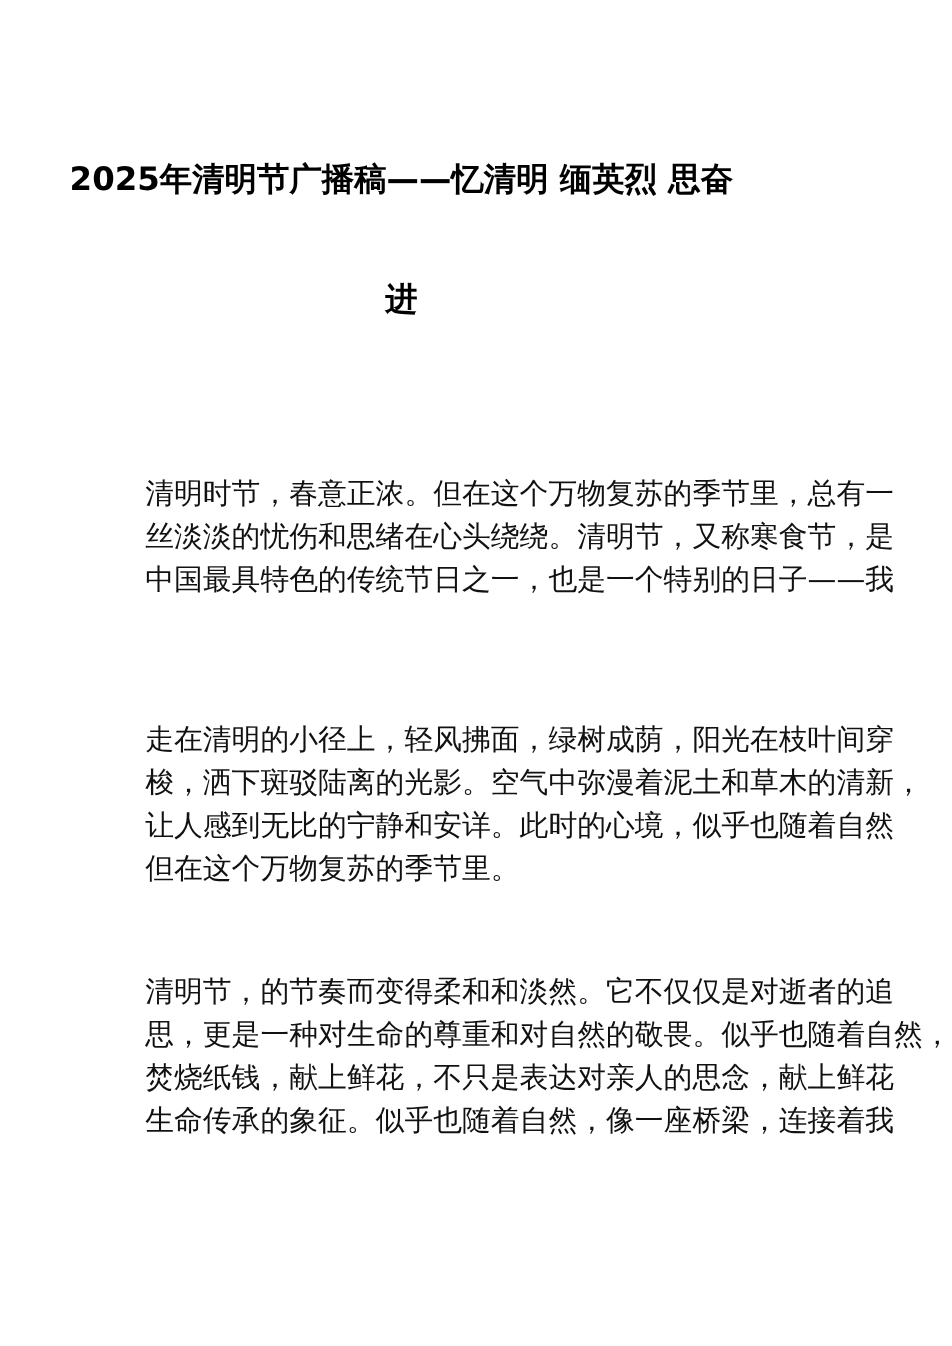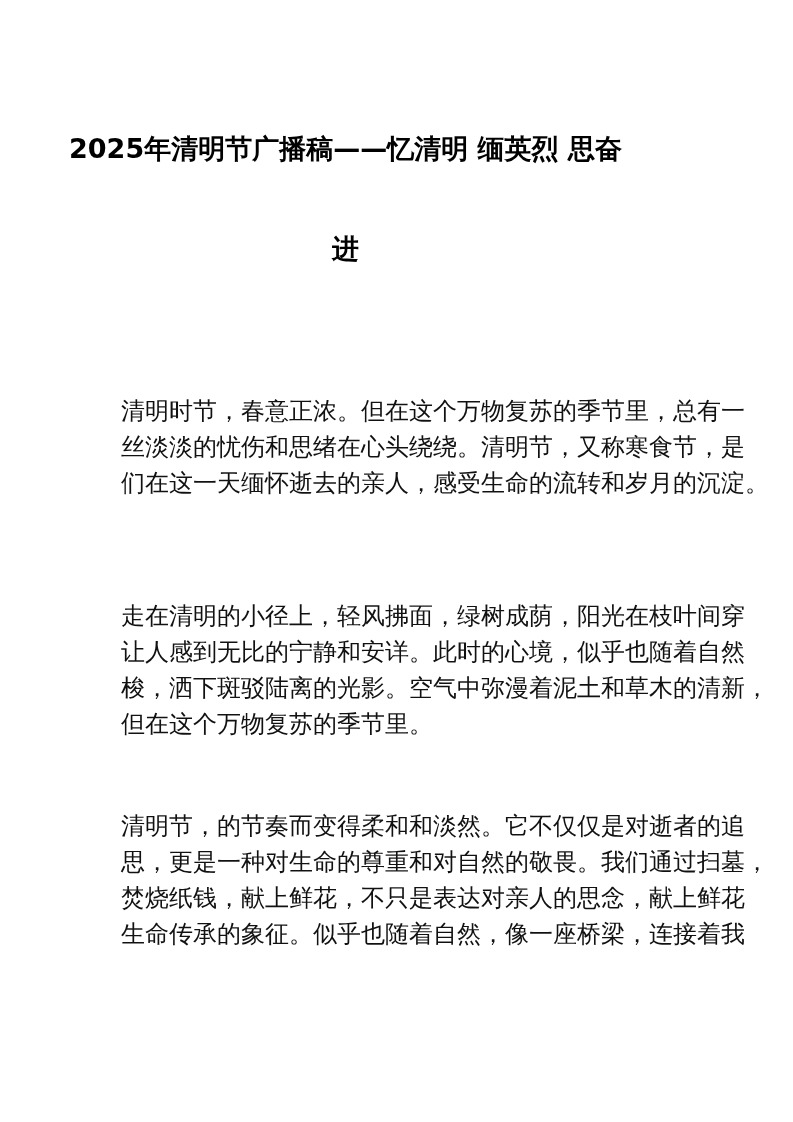--- a/index.html
+++ b/index.html
@@ -17,21 +17,21 @@
     }
     .page {
       position: absolute;
       left: 0; top: 0;
       width: 793px;
       height: 1122px;
       background: #ffffff;
     }
     .title {
       position: absolute;
-      left: 12px;
+      left: 1px;
       width: 667px;
       text-align: center;
       font-weight: bold;
       font-size: 27px;
       letter-spacing: 0px;
       color: #000000;
       white-space: nowrap;
     }
     .title-line-1 { top: 131px; }
     .title-line-2 { top: 231px; }
@@ -56,30 +56,30 @@
 <body>
 
 <div class="page">
 
   <div class="title title-line-1">2025年清明节广播稿——忆清明 缅英烈 思奋</div>
   <div class="title title-line-2">进</div>
 
   <div class="para p1">
     <span class="line">清明时节，春意正浓。但在这个万物复苏的季节里，总有一</span>
     <span class="line">丝淡淡的忧伤和思绪在心头绕绕。清明节，又称寒食节，是</span>
-    <span class="line">们在这一天缅怀逝去的亲人，感受生命的流转和岁月的沉淀。</span>
+    <span class="line">中国最具特色的传统节日之一，也是一个特别的日子——我</span>
   </div>
 
   <div class="para p2">
     <span class="line">走在清明的小径上，轻风拂面，绿树成荫，阳光在枝叶间穿</span>
+    <span class="line">梭，洒下斑驳陆离的光影。空气中弥漫着泥土和草木的清新，</span>
     <span class="line">让人感到无比的宁静和安详。此时的心境，似乎也随着自然</span>
-    <span class="line">梭，洒下斑驳陆离的光影。空气中弥漫着泥土和草木的清新，</span>
     <span class="line">但在这个万物复苏的季节里。</span>
   </div>
 
   <div class="para p3">
     <span class="line">清明节，的节奏而变得柔和和淡然。它不仅仅是对逝者的追</span>
-    <span class="line">思，更是一种对生命的尊重和对自然的敬畏。我们通过扫墓，</span>
+    <span class="line">思，更是一种对生命的尊重和对自然的敬畏。似乎也随着自然，</span>
     <span class="line">焚烧纸钱，献上鲜花，不只是表达对亲人的思念，献上鲜花</span>
     <span class="line">生命传承的象征。似乎也随着自然，像一座桥梁，连接着我</span>
   </div>
 
 </div>
 
 </body></html>

